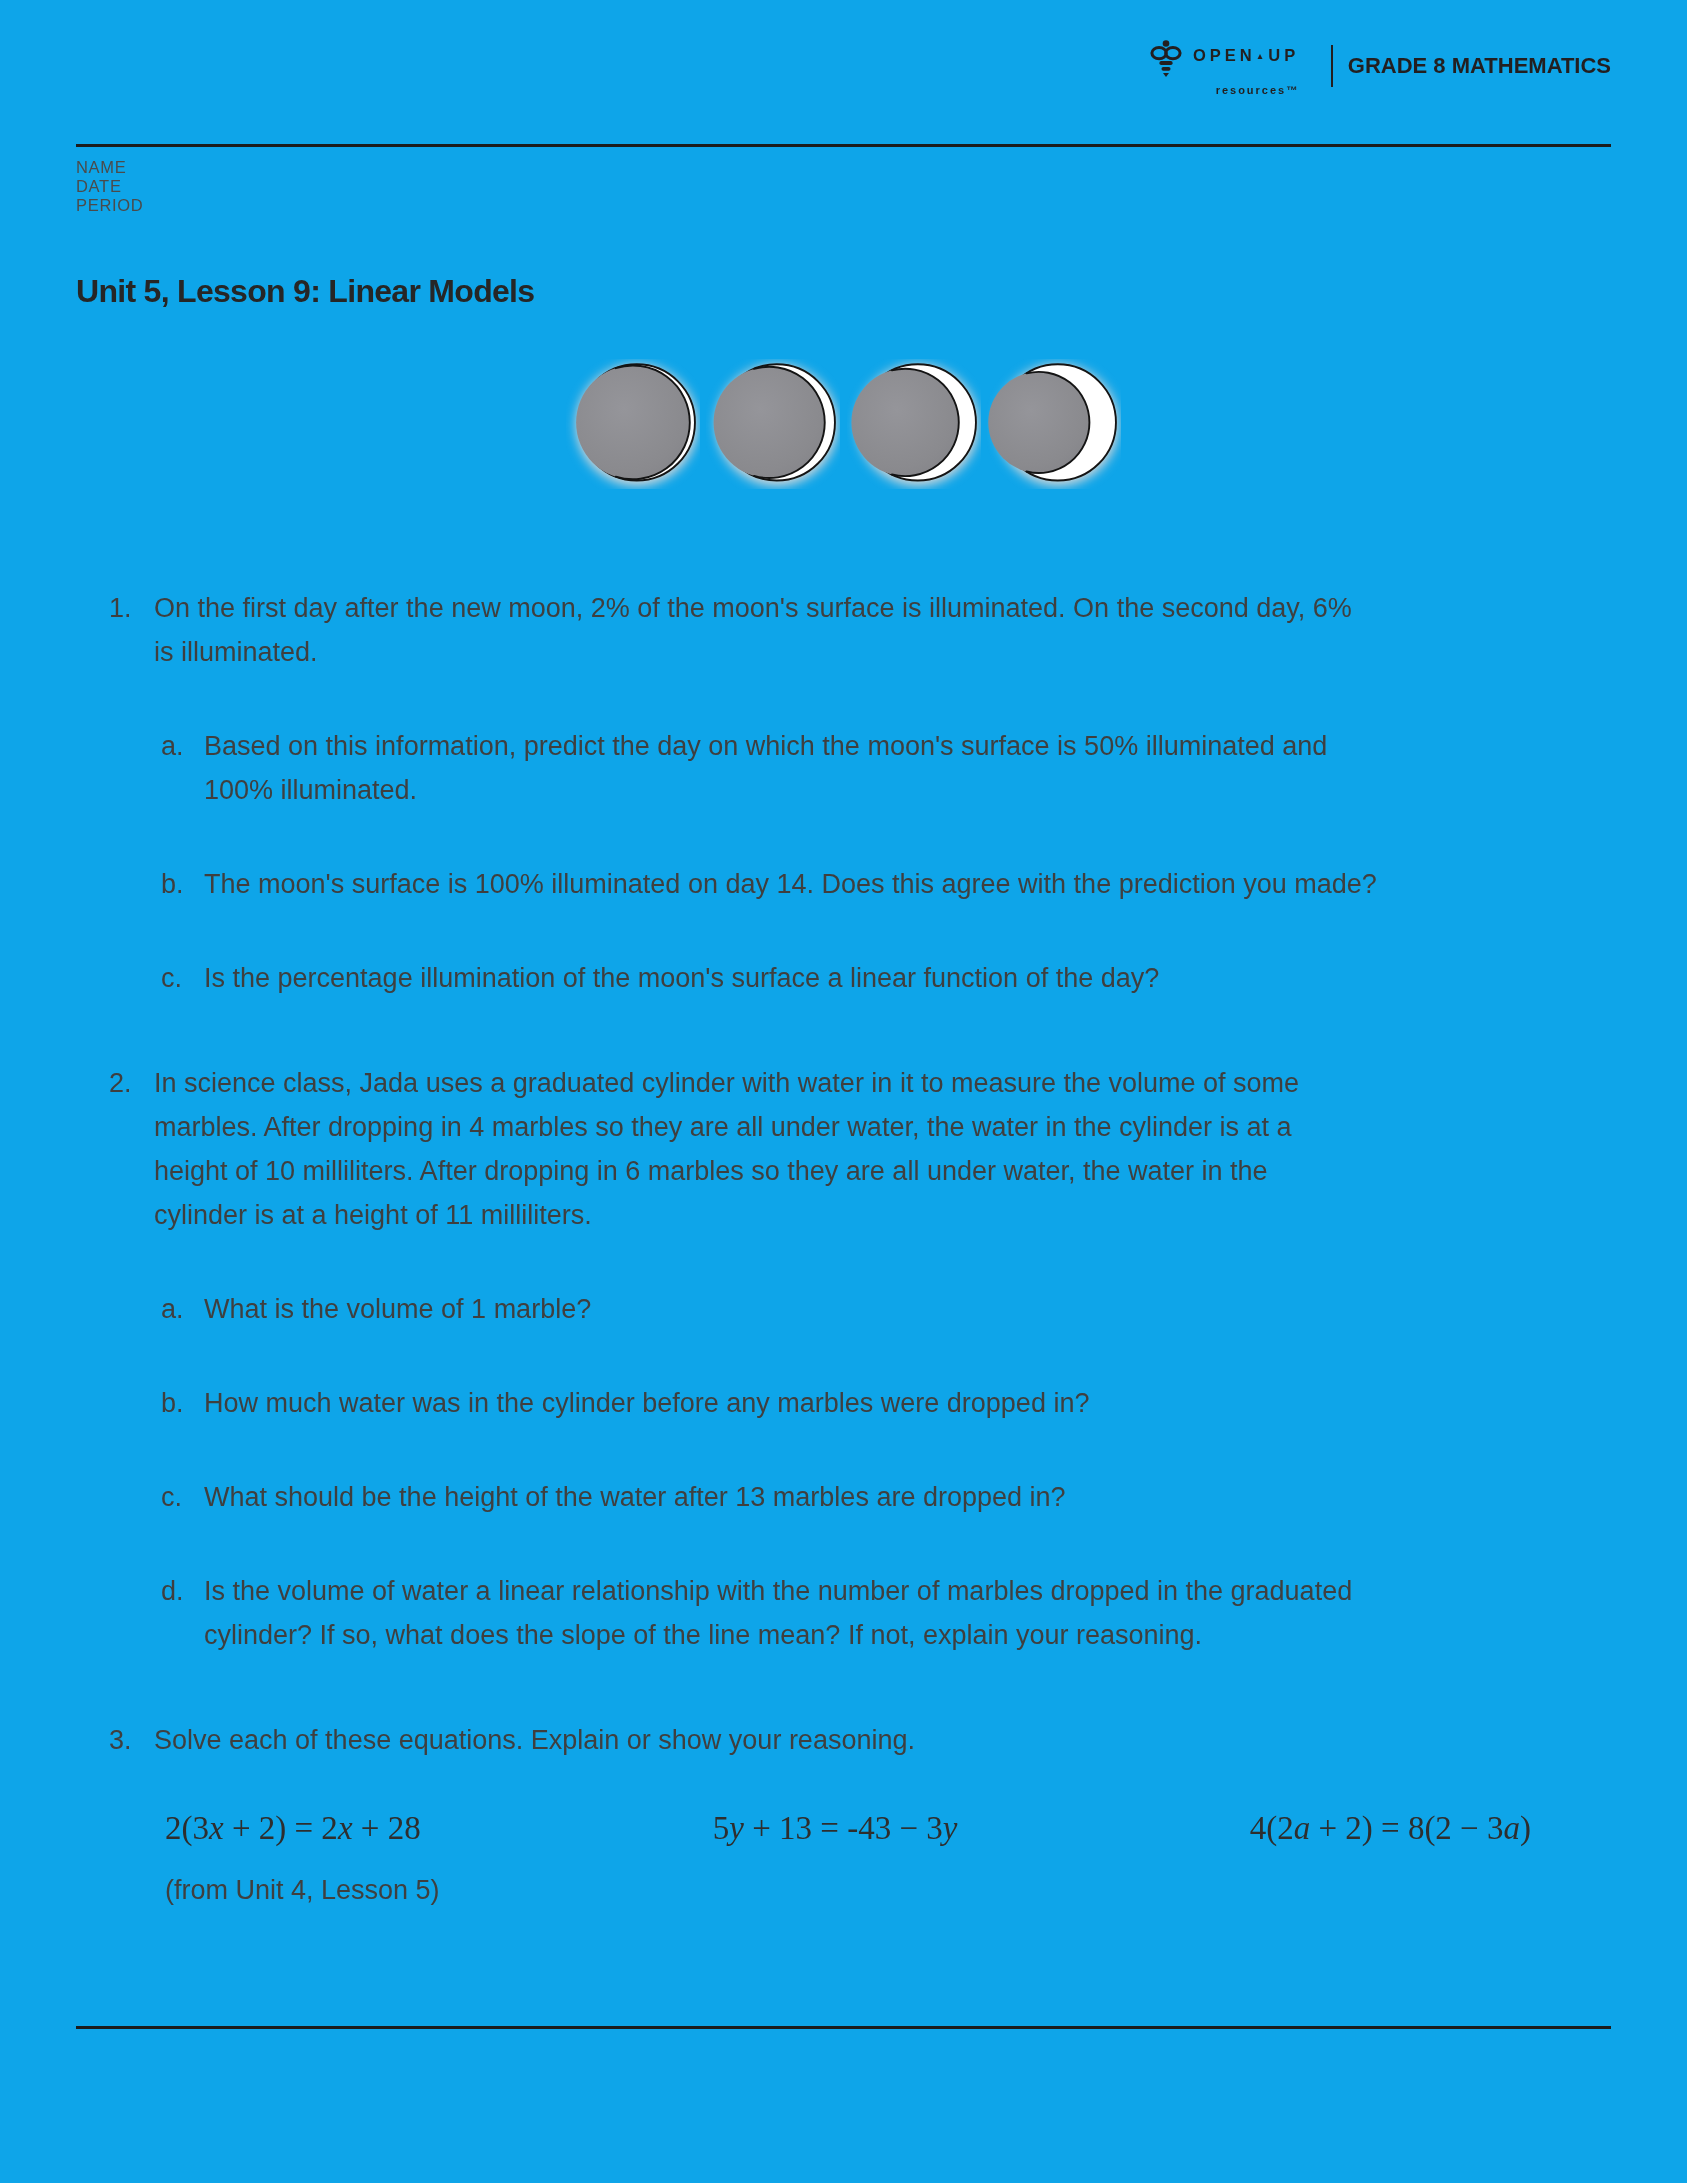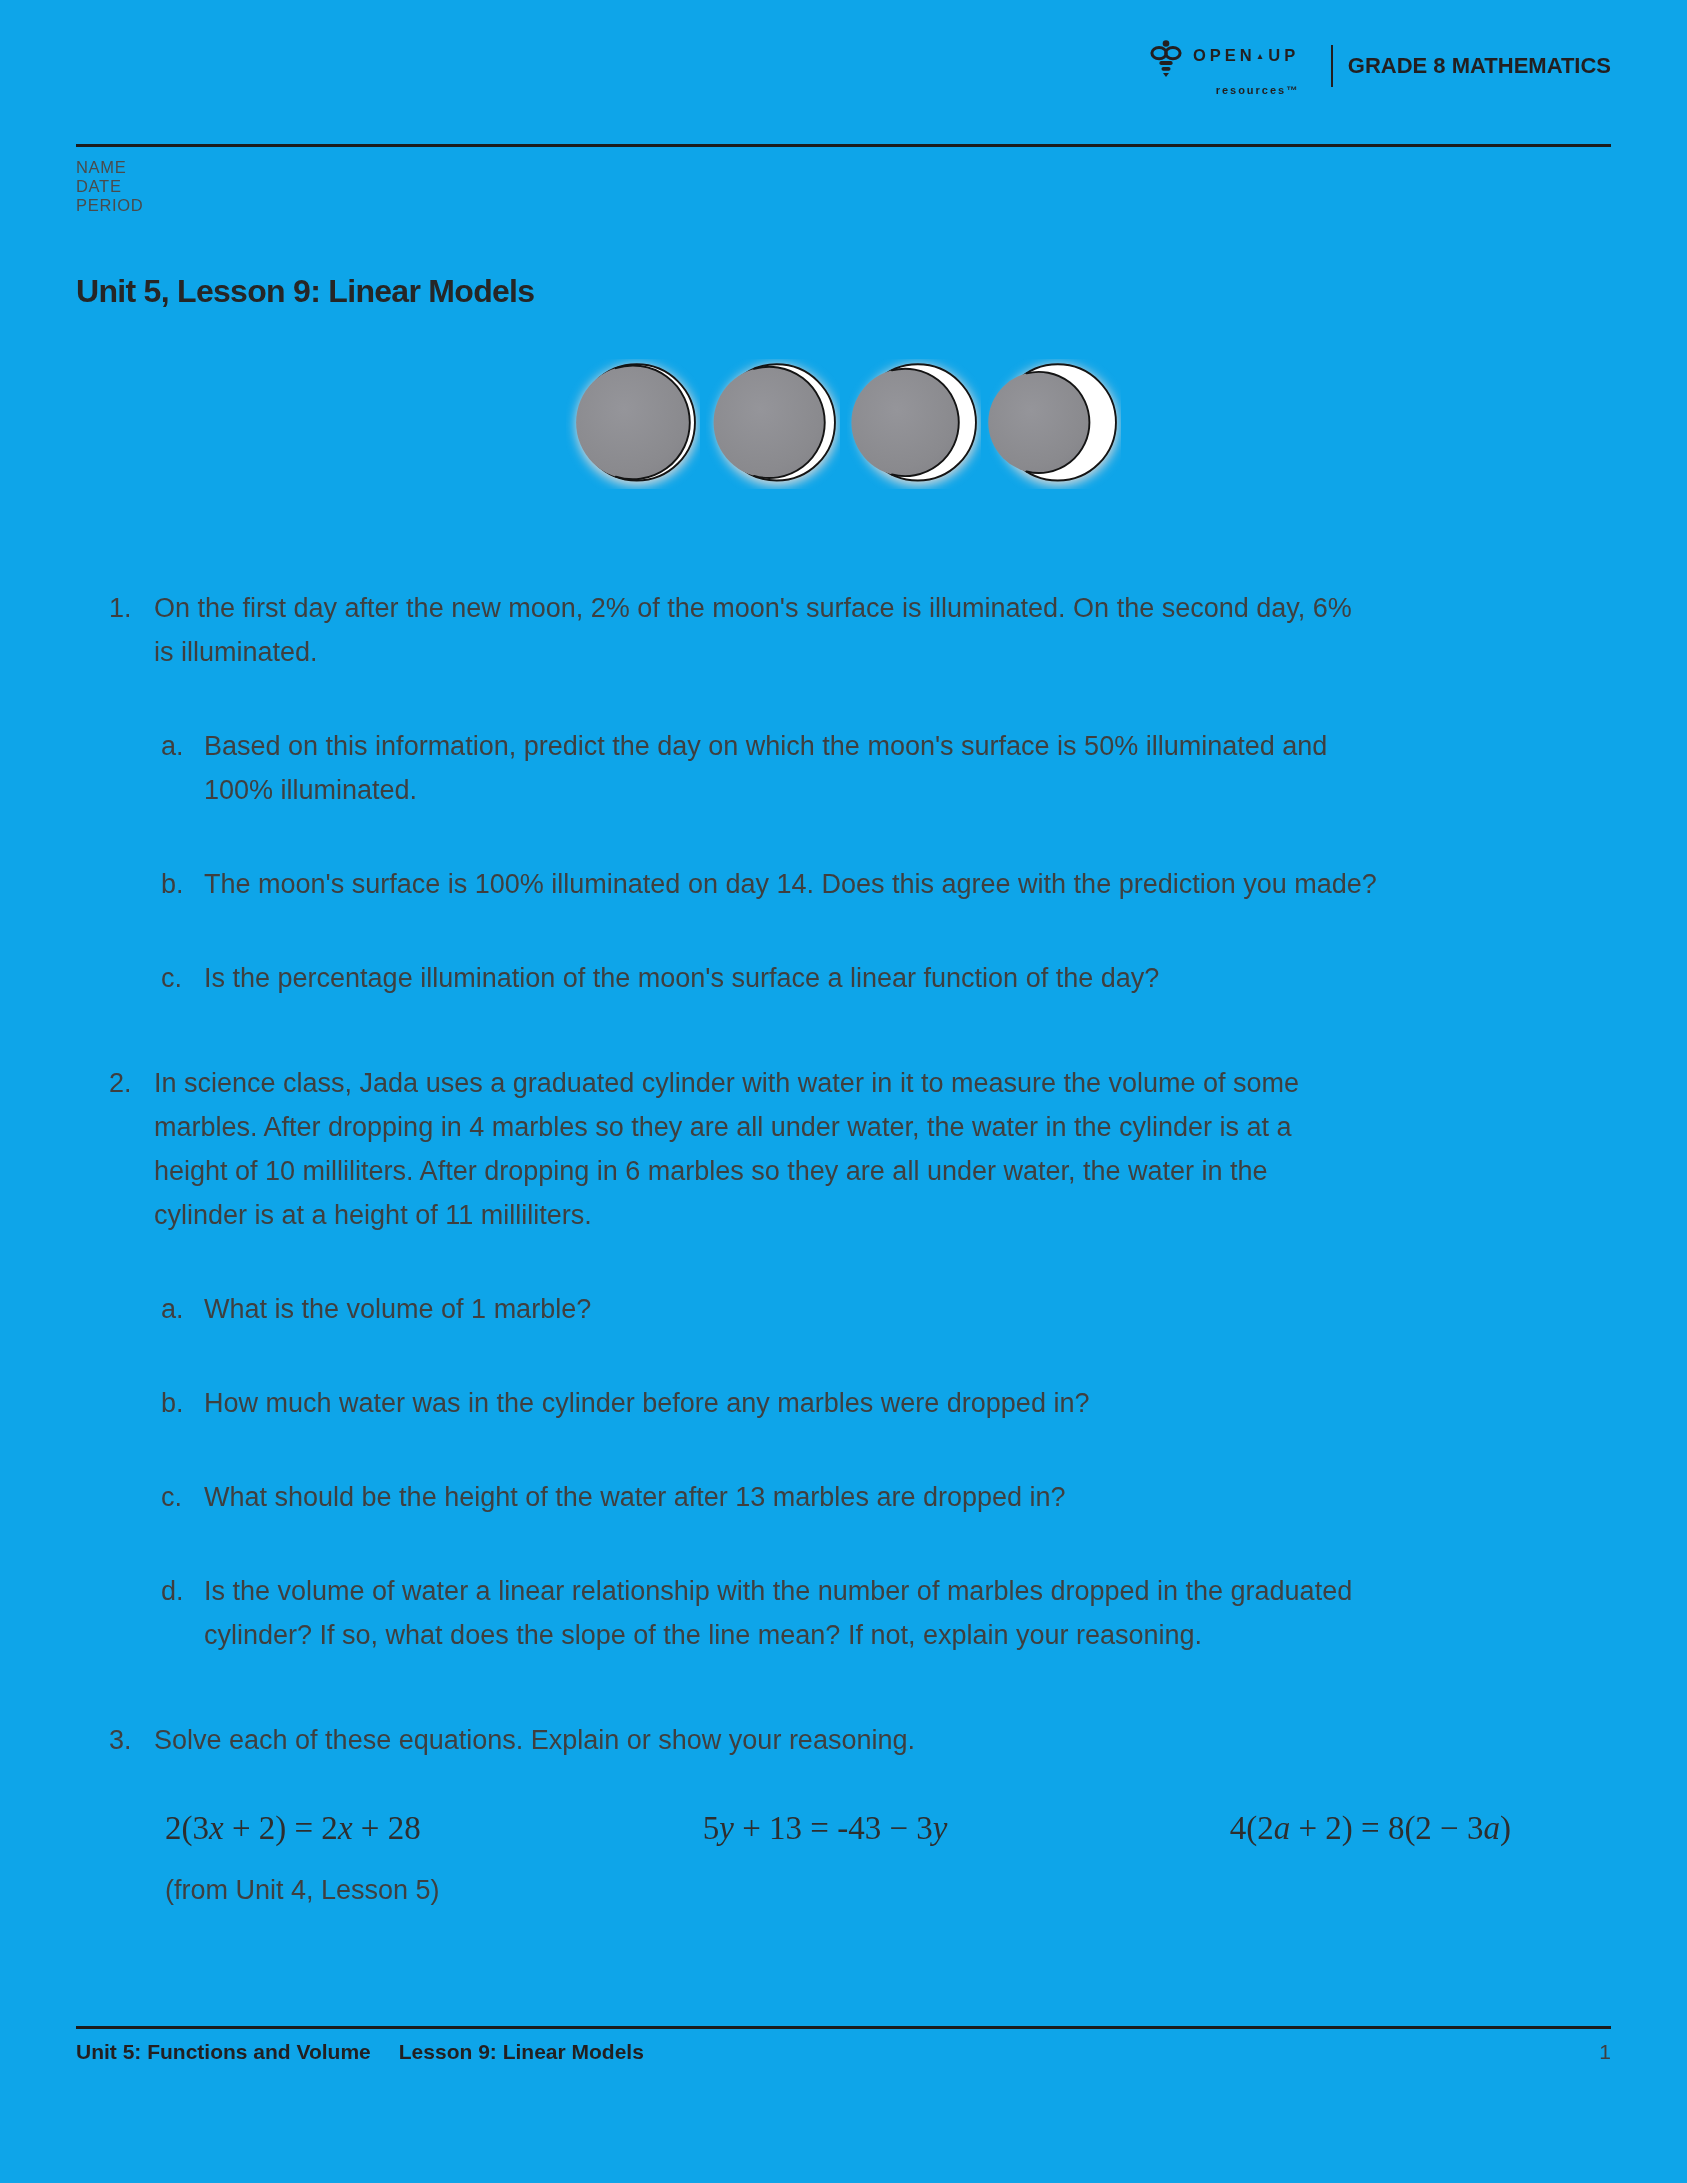--- a/index.html
+++ b/index.html
@@ -112,21 +112,21 @@
     font-size: 27px;
     line-height: 44px;
     color: #3f3f3f;
     white-space: pre-wrap;
   }
 
   
   .eq-row {
     margin-top: 48px;
     margin-left: 56px;
-    margin-right: 100px;
+    margin-right: 80px;
     display: flex;
     justify-content: space-between;
     align-items: baseline;
   }
   .equation {
     font-family: "Liberation Serif", serif;
     font-size: 33px;
     color: #2e2e2e;
     white-space: nowrap;
   }
@@ -281,21 +281,15 @@
         <div class="equation"><span>5</span><i>y</i><span> + 13 = -43 − 3</span><i>y</i><span></span></div>
         <div class="equation"><span>4(2</span><i>a</i><span> + 2) = 8(2 − 3</span><i>a</i><span>)</span></div>
       </div>
       <div class="from-note">(from Unit 4, Lesson 5)</div>
     </section>
 
   </div>
 
   <footer class="footer">
     <div class="rule"></div>
-    <div class="footer-row">
-      <div class="footer-left">
-        <span>Unit 5: Functions and Volume</span><span class="footer-lesson">Lesson 9: Linear Models</span>
-      </div>
-      <span class="page-num">1</span>
-    </div>
   </footer>
 </div>
 
 
 </body></html>

